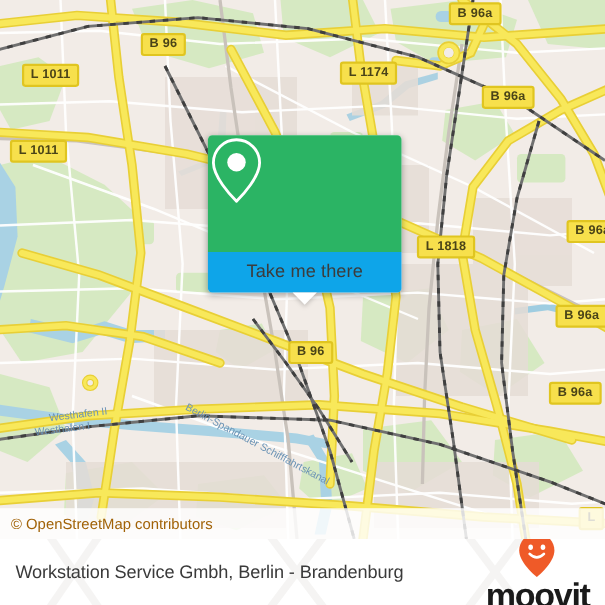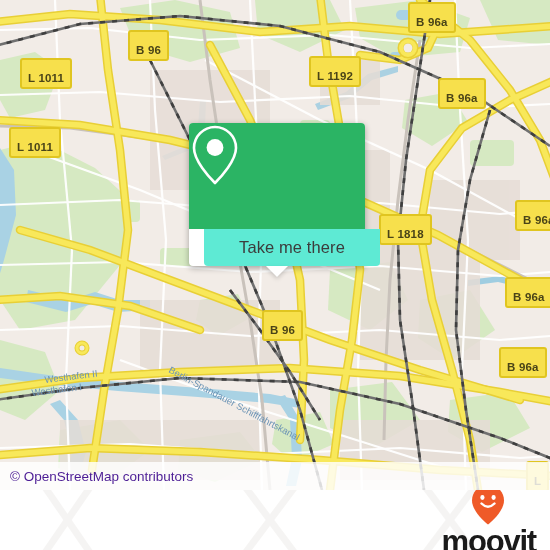--- a/index.html
+++ b/index.html
@@ -13,56 +13,56 @@
   
   .shield{
     position:absolute;
     background:#f7e04c;
     border:2px solid #e0c520;
     border-radius:3px;
     color:#4a4418;
     font-size:11.5px;
     font-weight:bold;
     font-family:"Liberation Sans",sans-serif;
-    padding:12px 6px 3px 6px;
+    padding:2px 6px 3px 6px;
     line-height:12px;
     white-space:nowrap;
     letter-spacing:.2px;
     box-sizing:border-box;
   }
 
   
   #attrib{
     position:absolute;left:0;top:462px;width:550px;height:28px;
     display:flex;align-items:center;
     background:rgba(255,255,255,0.82);
-    font-size:13.5px;color:#4c1d95;
+    font-size:13.5px;color:#a16207;
     padding-left:10px;box-sizing:border-box;
     font-family:"Liberation Sans",sans-serif;
   }
 
   
   #card{
     position:absolute;left:189px;top:123px;width:176px;height:143px;
     border-radius:4px;
     box-shadow:0 2px 6px rgba(0,0,0,0.32);
     overflow:visible;
     background:#fff;
   }
   #card-top{
     height:106px;width:100%;
     background:#2bb464;
     border-radius:4px 4px 0 0;
     display:flex;align-items:center;justify-content:center;
   }
   #card-bottom{
     height:37px;width:100%;
-    background:#5eead4;
+    background:#0ea5e9;
     border-radius:0 0 4px 4px;
-    display:flex;align-items:center;justify-content:center;margin-left:15px;
+    display:flex;align-items:center;justify-content:center;
   }
   #card-label{
     font-size:16.5px;color:#3c3c3c;
     font-family:"Liberation Sans",sans-serif;
     letter-spacing:.1px;
   }
   #card-pointer{
     position:absolute;left:50%;bottom:-11px;
     transform:translateX(-50%);
     width:0;height:0;
@@ -245,21 +245,21 @@
         <text id="wl0" fill="#6b93b5" font-size="9.5" font-family="Liberation Sans, sans-serif" transform="translate(45,383) rotate(-7)">Westhafen II</text>
         <text id="wl1" fill="#6b93b5" font-size="9.5" font-family="Liberation Sans, sans-serif" transform="translate(32,396) rotate(-7)">Westhafen I</text>
         <text id="wl2" fill="#6b93b5" font-size="9.5" font-family="Liberation Sans, sans-serif" transform="translate(168,372) rotate(28)">Berlin-Spandauer Schifffahrtskanal</text>
       </g>
     </svg>
 
     <div id="shield-layer">
         <div class="shield" style="left: 408px; top: 2px;">B 96a</div>
         <div class="shield" style="left: 128px; top: 30px;">B 96</div>
         <div class="shield" style="left: 20px; top: 58px;">L 1011</div>
-        <div class="shield" style="left: 309px; top: 56px;">L 1192</div>
+        <div class="shield" style="left: 309px; top: 56px;">L 1174</div>
         <div class="shield" style="left: 438px; top: 78px;">B 96a</div>
         <div class="shield" style="left: 9px; top: 127px;">L 1011</div>
         <div class="shield" style="left: 379px; top: 214px;">L 1818</div>
         <div class="shield" style="left: 515px; top: 200px;">B 96a</div>
         <div class="shield" style="left: 505px; top: 277px;">B 96a</div>
         <div class="shield" style="left: 262px; top: 310px;">B 96</div>
         <div class="shield" style="left: 499px; top: 347px;">B 96a</div>
         <div class="shield" style="left: 526px; top: 461px;">L</div>
       </div>
 
@@ -286,20 +286,21 @@
       <g stroke="#eceae8" stroke-width="7" fill="none">
         <path d="M40,-10 L95,70"></path>
         <path d="M95,-10 L40,70"></path>
         <path d="M240,-10 L300,70"></path>
         <path d="M300,-10 L240,70"></path>
         <path d="M420,-10 L480,70"></path>
         <path d="M480,-10 L420,70"></path>
       </g>
     </svg>
 
+    <span id="footer-title">Workstation Service Gmbh, Berlin - Brandenburg</span>
 
     <div id="brand">
       <svg width="34" height="42" viewBox="0 0 34 42">
         <path d="M17 1 C8.2 1 1 8.2 1 17 C1 27 13 38 17 41 C21 38 33 27 33 17 C33 8.2 25.8 1 17 1 Z" fill="#ef5a28"></path>
         <ellipse cx="11.4" cy="14" rx="2.1" ry="2.4" fill="#ffffff"></ellipse>
         <ellipse cx="22.6" cy="14" rx="2.1" ry="2.4" fill="#ffffff"></ellipse>
         <path d="M10.5 20 Q17 26.5 23.5 20" fill="none" stroke="#ffffff" stroke-width="2.4" stroke-linecap="round"></path>
       </svg>
       <span id="brand-word">moovit</span>
     </div>

